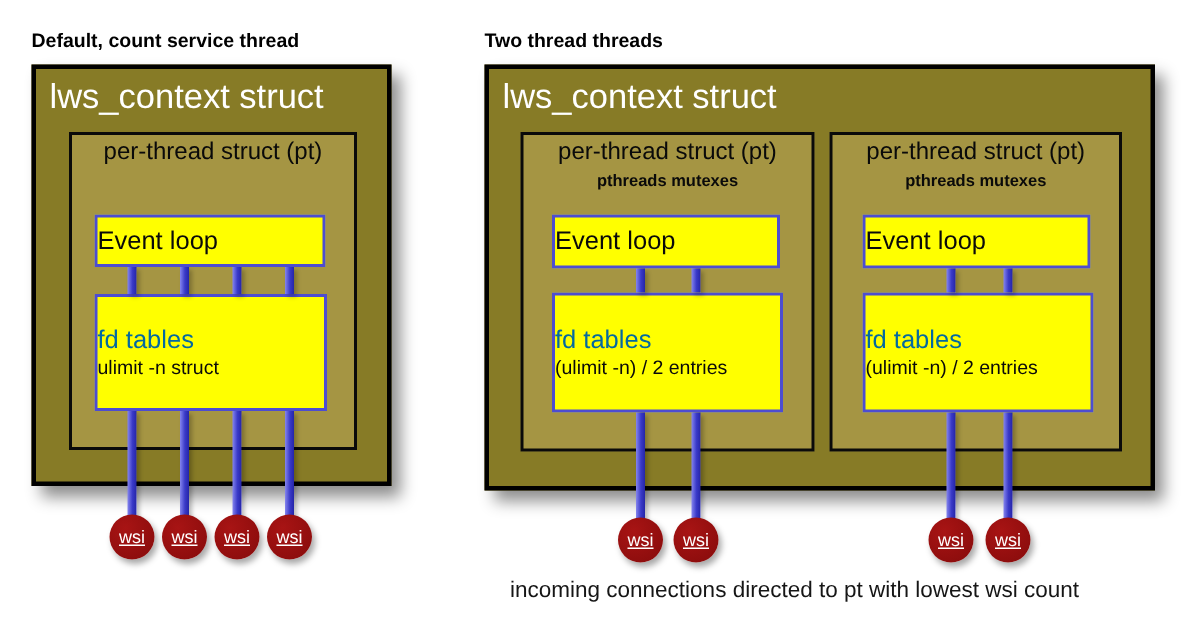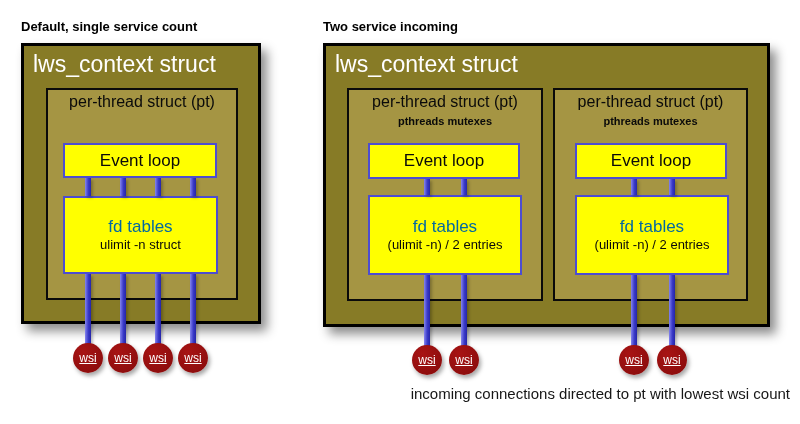--- a/index.html
+++ b/index.html
@@ -23,49 +23,49 @@
   }
   .pt-box {
     position:absolute; background:var(--pt_fill,#a59543);
     border:2px solid #0a0a0a; z-index:2;
   }
   .pt-label { text-align:center; font-size:16px; color:#0a0a0a; margin-top:3px; white-space:nowrap; }
   .mutex-label { text-align:center; font-size:11px; color:#0a0a0a; margin-top:4px; white-space:nowrap;font-weight:bold; }
   .yellow-box {
     position:absolute; background:var(--box_yellow,#ffff00);
     border:2px solid var(--box_blue_border,#4d4dd0); z-index:3;
-    display:flex; flex-direction:column; align-items:center; justify-content:center;
+    display:flex; flex-direction:column; align-items:flex-start; justify-content:center;
   }
   .event-label { font-size:17px; color:#0a0a0a; }
   .fd-title { font-size:17px; color:#0369a1; line-height:1.15; }
   .fd-sub { font-size:13px; color:#0a0a0a; line-height:1.2; }
   .vline {
     position:absolute; width:6px; z-index:4;
     background:linear-gradient(to right, var(--line_blue_light,#8585ee), var(--line_blue,#3a3ac8) 55%, var(--line_blue_dark,#2525a8));
     box-shadow:2px 2px 3px rgba(0,0,0,0.25);
   }
   .wsi {
     position:absolute; width:30px; height:30px; border-radius:50%; z-index:5;
     background:radial-gradient(circle at 35% 30%, var(--wsi_red_light,#a81414), var(--wsi_red,#8e0d0d) 75%);
     color:var(--text_white,#fff); font-size:12px;
     display:flex; align-items:center; justify-content:center;
     box-shadow:2px 3px 4px rgba(0,0,0,0.35);
     text-decoration:underline;
   }
   .caption {
-    position:absolute; font-size:15px; color:#161616; text-align:right;
+    position:absolute; font-size:15px; color:#161616; text-align:left;
     white-space:nowrap;
   }
 </style>
 </head>
 <body>
 
 <div class="canvas">
 
-  <div class="diagram-title" style="left:21px; top:19px;">Default, single service count</div>
+  <div class="diagram-title" style="left:21px; top:19px;">Default, count service thread</div>
 
   <div class="ctx-box" style="left:21px; top:43px; width:240px; height:281px;">
     <div class="ctx-label">lws_context struct</div>
   </div>
 
   <div class="pt-box" style="left:46px; top:88px; width:192px; height:212px;">
     <div class="pt-label">per-thread struct (pt)</div>
   </div>
 
   <div class="yellow-box" style="left:63px; top:143px; width:154px; height:35px;">
@@ -85,21 +85,21 @@
   <div class="vline" style="left:85px;  top:274px; height:71px;"></div>
   <div class="vline" style="left:120px; top:274px; height:71px;"></div>
   <div class="vline" style="left:155px; top:274px; height:71px;"></div>
   <div class="vline" style="left:190px; top:274px; height:71px;"></div>
 
   <div class="wsi" style="left:73px;  top:343px;">wsi</div>
   <div class="wsi" style="left:108px; top:343px;">wsi</div>
   <div class="wsi" style="left:143px; top:343px;">wsi</div>
   <div class="wsi" style="left:178px; top:343px;">wsi</div>
 
-  <div class="diagram-title" style="left:323px; top:19px;">Two service incoming</div>
+  <div class="diagram-title" style="left:323px; top:19px;">Two thread threads</div>
 
   <div class="ctx-box" style="left:323px; top:43px; width:447px; height:284px;">
     <div class="ctx-label">lws_context struct</div>
   </div>
 
   <div class="pt-box" style="left:347px; top:88px; width:196px; height:213px;">
     <div class="pt-label">per-thread struct (pt)</div>
     <div class="mutex-label">pthreads mutexes</div>
   </div>
 

